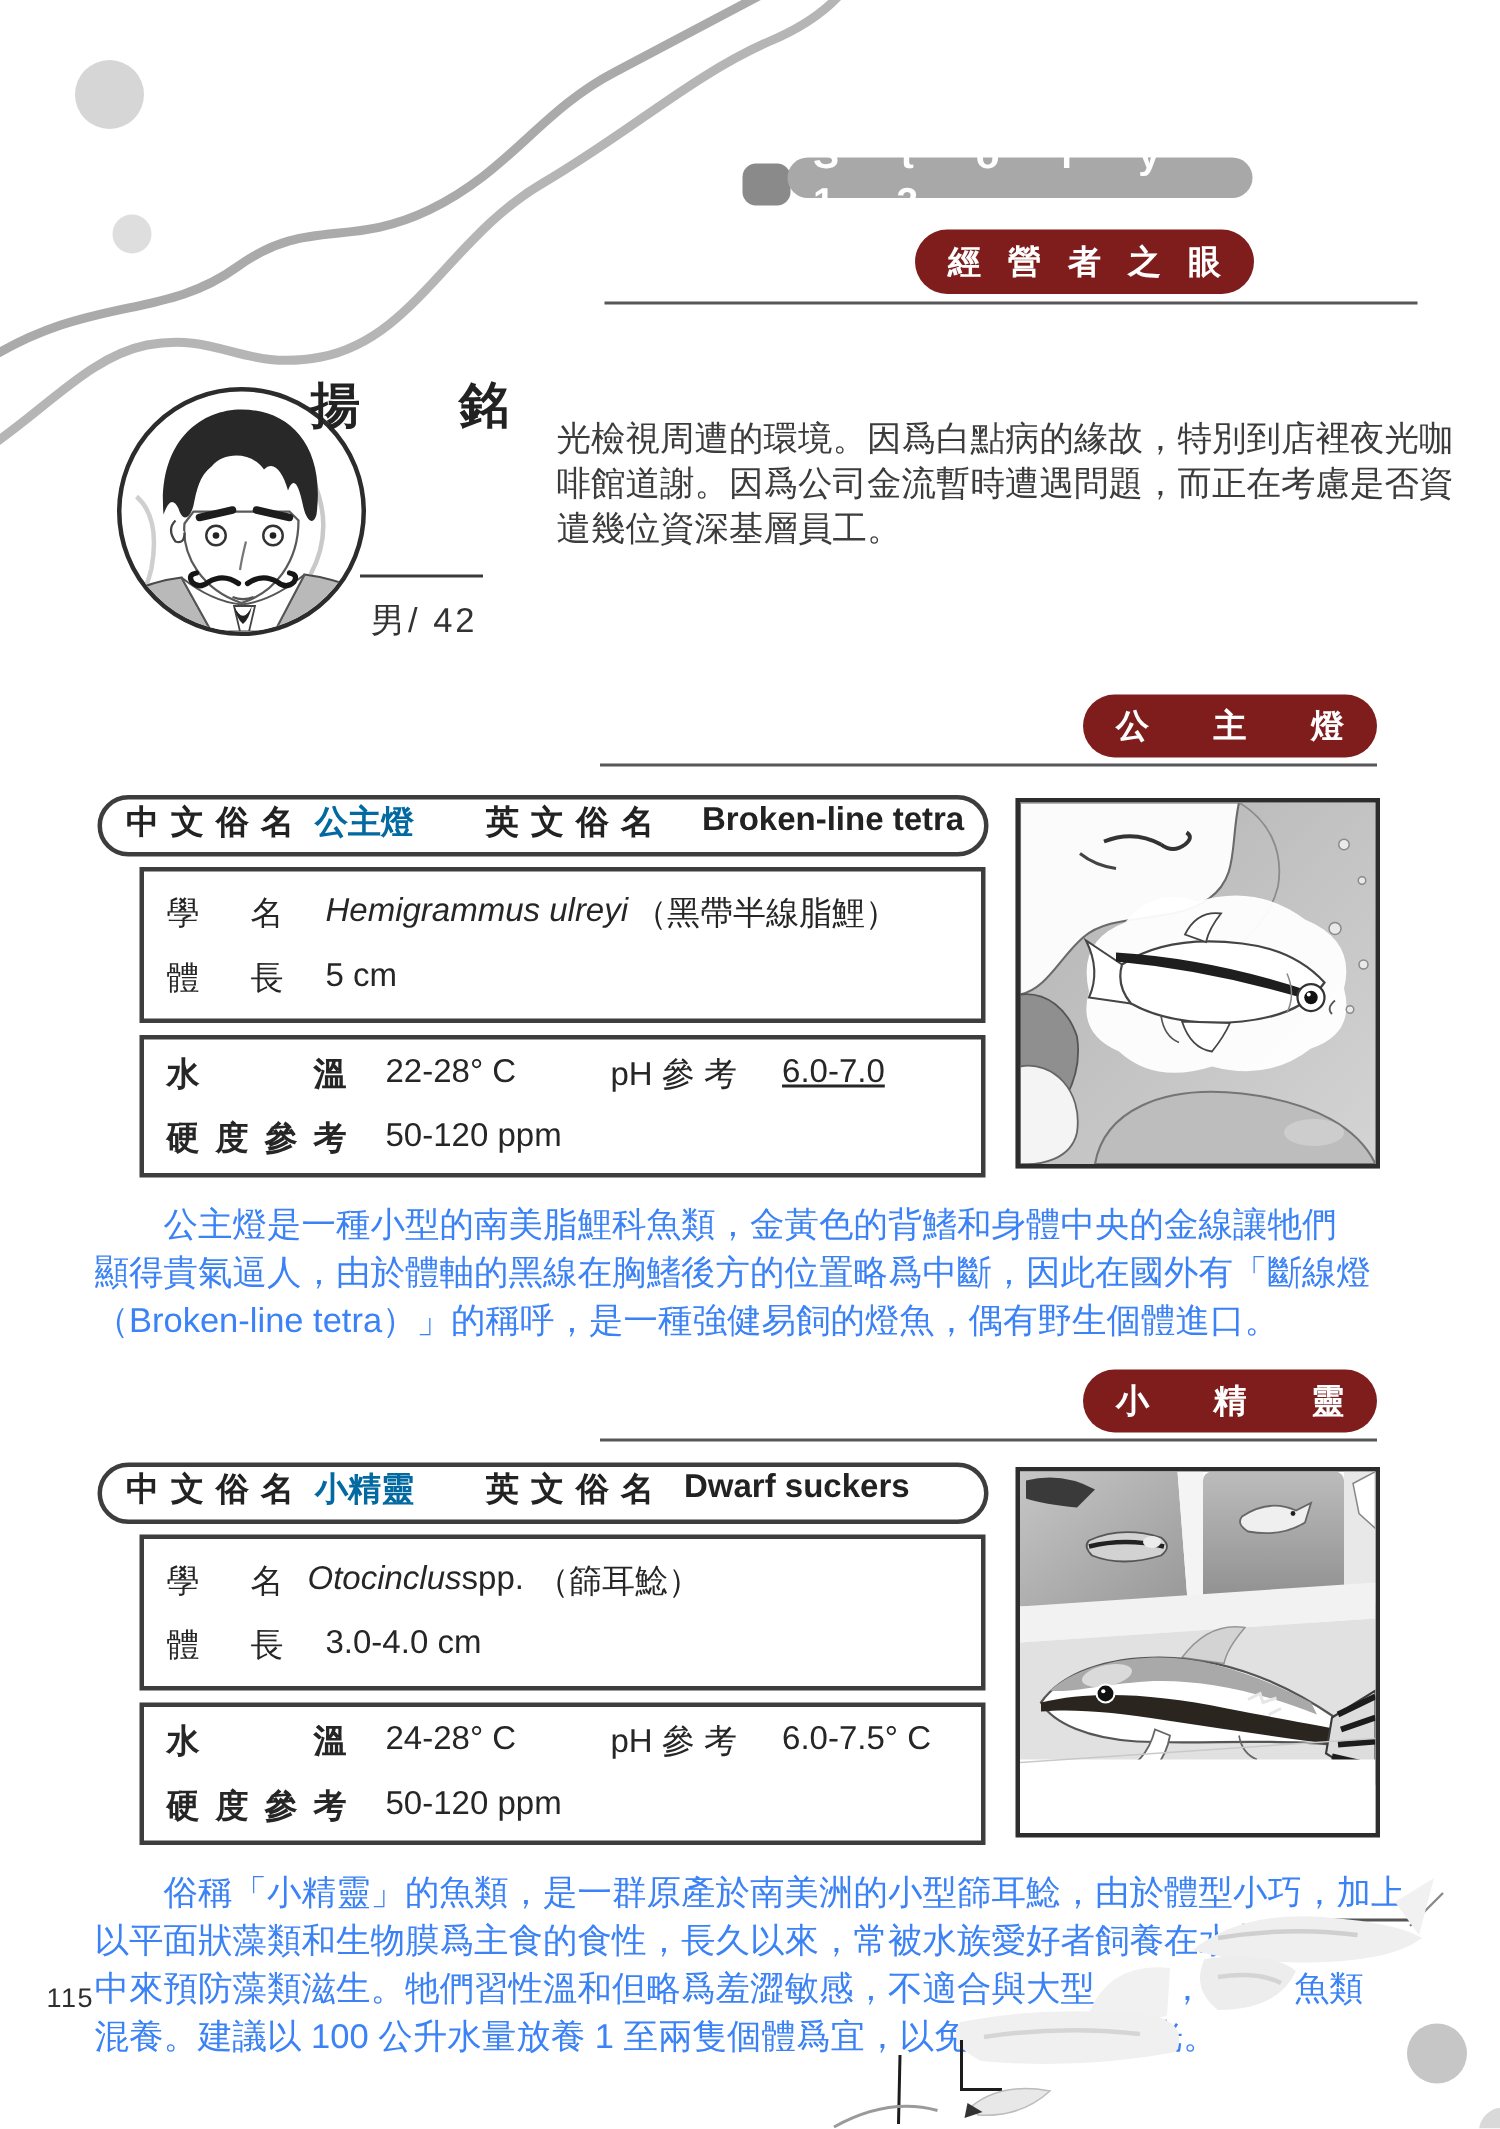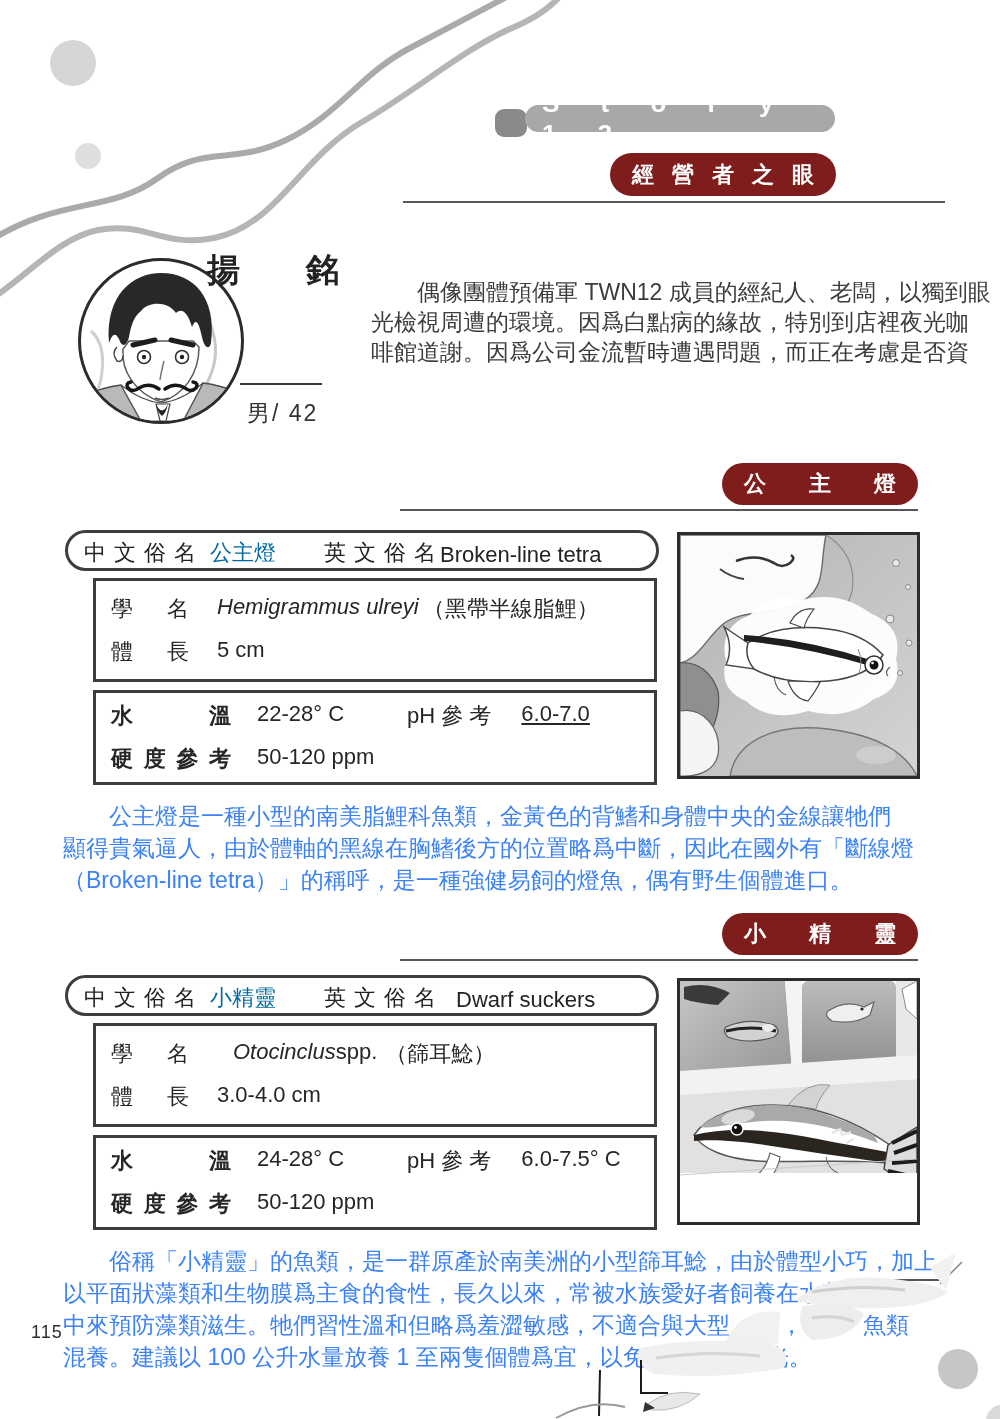--- a/index.html
+++ b/index.html
@@ -20,22 +20,22 @@
   .char-name{font-family:"Liberation Serif","DejaVu Serif",serif;font-weight:bold;font-size:33px;color:#222;}
   .gender{font-size:23px;color:#333;letter-spacing:2px;}
 
   
   .para{font-size:23px;line-height:32px;color:#3b82f6;}
   .desc{font-size:23px;line-height:30px;color:#3c3c3c;}
   .tline{white-space:nowrap;}
   .gap{display:inline-block;height:1px;}
 
   
-  .infopill{border:3px solid #3d3d3d;border-radius:999px;display:flex;align-items:flex-end;
-            font-size:22px;box-sizing:border-box;padding-left:16px;color:#222;}
+  .infopill{border:3px solid #3d3d3d;border-radius:999px;display:flex;align-items:flex-start;
+            font-size:22px;box-sizing:border-box;padding-left:16px;color:#222;font-weight:bold;}
   .gray-val{color:#0369a1;}
   .databox{border:3px solid #3d3d3d;box-sizing:border-box;display:flex;flex-direction:column;
            justify-content:center;gap:13px;padding-left:15px;font-size:22px;color:#262626;}
   .row{display:flex;align-items:flex-start;white-space:nowrap;}
   .it{font-style:italic;}
   .lblw78{width:78px;}
   .lblw120{width:120px;font-weight:bold;}
   .fishpanel{border:3px solid #2d2d2d;box-sizing:border-box;background:#cfcfcf;overflow:hidden;}
   .pagenum{font-size:18px;color:#2e2e2e;letter-spacing:1px;}
 </style>
@@ -85,35 +85,35 @@
       <path d="M74,137 Q81,140 88,137" fill="none" stroke="#555" stroke-width="1.5"></path>
       <path d="M75,143 Q81,156 87,143 Q85,152 81,155 Q77,152 75,143 Z" fill="#222"></path>
     </svg>
   </div>
 
   <div class="abs char-name spread" style="left:207px;top:248px;width:132px;">揚 銘</div>
   <div class="abs" style="left:240px;top:383px;width:82px;height:2px;background:#3a3a3a;"></div>
   <div class="abs gender" style="left:247px;top:398px;">男/ 42</div>
 
   <div class="abs desc" style="left:371px;top:277px;width:580px;">
-      <div class="tline"><span class="gap" style="width: 46px;"></span><span>偶像團體預備軍 TWN12 成員的經紀人、老闆，以獨到眼</span></div>
       <div class="tline"><span>光檢視周遭的環境。因爲白點病的緣故，特別到店裡夜光咖</span></div>
       <div class="tline"><span>啡館道謝。因爲公司金流暫時遭遇問題，而正在考慮是否資</span></div>
+      <div class="tline"><span>遣幾位資深基層員工。</span></div>
     </div>
 
   <div class="abs pill pill-dark" style="left:722px;top:463px;width:196px;height:42px;">
     <span class="spread" style="width:100%;">公 主 燈</span>
   </div>
   <div class="abs rule" style="left:400px;top:509px;width:518px;"></div>
 
   <div class="abs infopill" style="left:65px;top:530px;width:594px;height:41px;">
     <span class="spread" style="width:112px;">中 文 俗 名</span>
     <span class="gray-val" style="margin-left:14px;">公主燈</span>
     <span class="spread" style="width:112px;margin-left:48px;">英 文 俗 名</span>
-    <span style="margin-left:4px;">Broken-line tetra</span>
+    <span style="margin-left:32px;">Broken-line tetra</span>
   </div>
 
   <div class="abs databox" style="left:93px;top:578px;width:564px;height:104px;">
     <div class="row">
       <span class="spread lblw78">學 名</span>
       <span class="it" style="margin-left:28px;">Hemigrammus ulreyi</span>
       <span></span>
       <span style="margin-left:4px;">（黑帶半線脂鯉）</span>
     </div>
     <div class="row">
@@ -189,21 +189,21 @@
   <div class="abs infopill" style="left:65px;top:975px;width:594px;height:41px;">
     <span class="spread" style="width:112px;">中 文 俗 名</span>
     <span class="gray-val" style="margin-left:14px;">小精靈</span>
     <span class="spread" style="width:112px;margin-left:48px;">英 文 俗 名</span>
     <span style="margin-left:20px;">Dwarf suckers</span>
   </div>
 
   <div class="abs databox" style="left:93px;top:1023px;width:564px;height:104px;">
     <div class="row">
       <span class="spread lblw78">學 名</span>
-      <span class="it" style="margin-left:44px;">Otocinclus</span>
+      <span class="it" style="margin-left:16px;">Otocinclus</span>
       <span> spp.</span>
       <span style="margin-left:8px;">（篩耳鯰）</span>
     </div>
     <div class="row">
       <span class="spread lblw78">體 長</span>
       <span style="margin-left:28px;">3.0-4.0 cm</span>
     </div>
   </div>
 
   <div class="abs databox" style="left:93px;top:1135px;width:564px;height:95px;">

